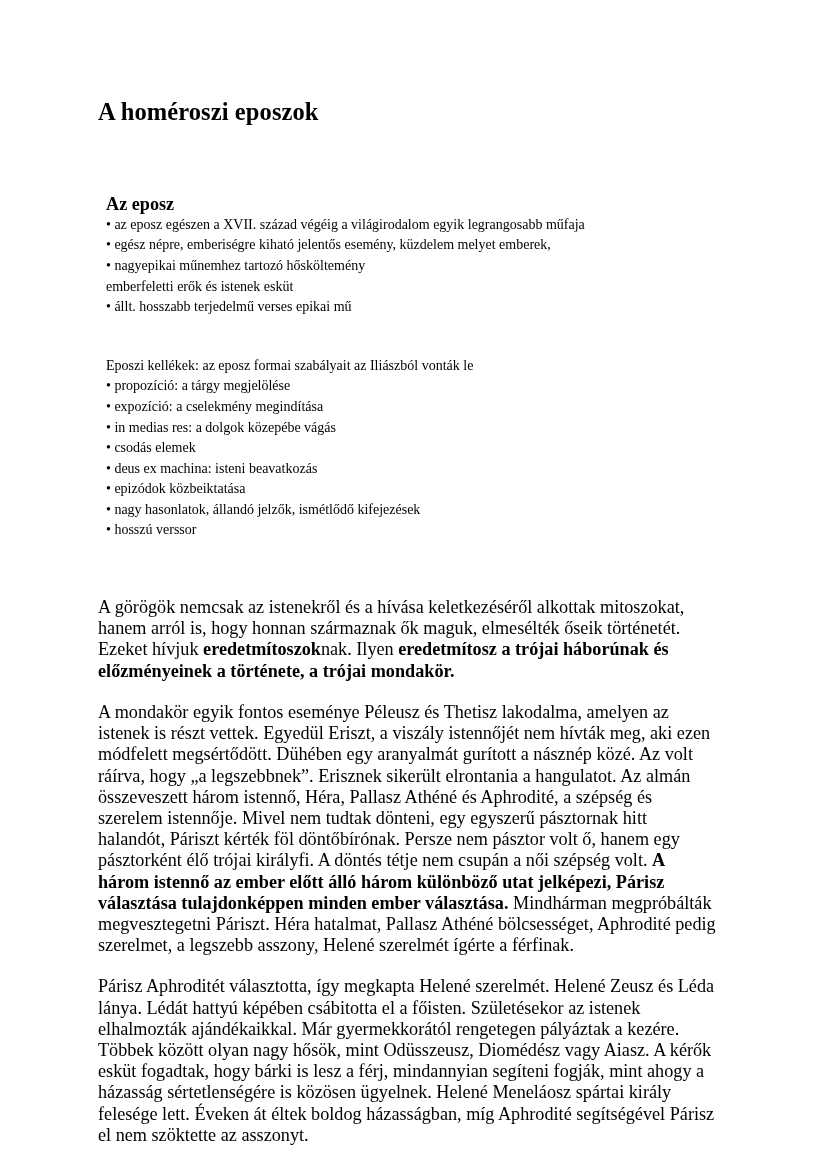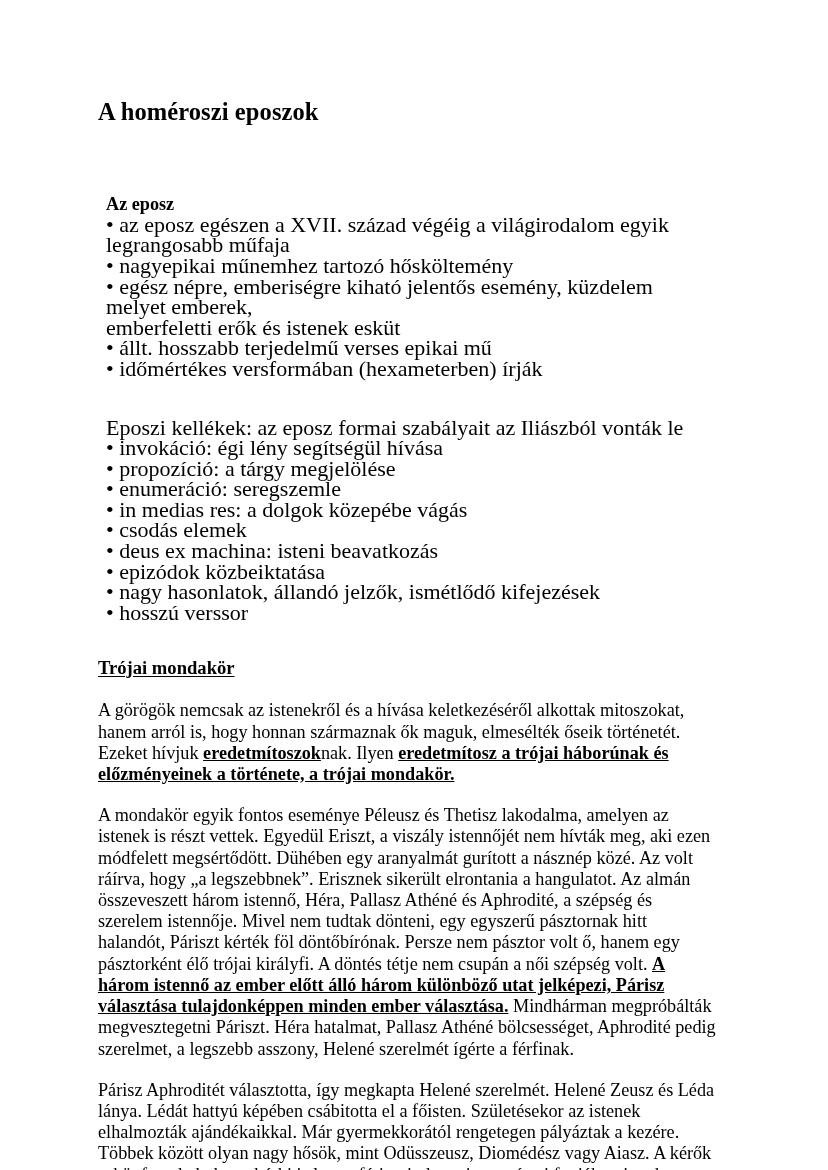--- a/index.html
+++ b/index.html
@@ -34,21 +34,21 @@
   .spacer-after-title { height: 60px; }
 
   .block { margin: 8px; }
   .section-heading {
     font-size: 18.2px;
     font-weight: bold;
     line-height: 20.6px;
     margin: 0;
   }
   .line {
-    font-size: 22px;
+    font-size: 14px;
     line-height: 20.6px;
     margin: 0;
     white-space: pre-wrap;
   }
   .line b { font-weight: normal; }
 
   .gap-sm { height: 20px; }
   .gap-md { height: 22px; }
   .gap-lg { height: 26px; }
 
@@ -61,61 +61,56 @@
     margin: 0;
     display: inline-block;
   }
   .sub-heading-wrap { margin: 0; }
 
   .para {
     font-size: 18.2px;
     line-height: 21.2px;
     margin: 0;
   }
-  .para b { font-weight: bold; text-decoration: underline; }
+  .para b { font-weight: bold; }
 </style>
 </head>
 <body>
 
 <div class="page">
 
   <h1 class="doc-title">A homéroszi eposzok</h1>
 
   <div class="spacer-after-title"></div>
 
   <div class="block">
     <div class="section-heading">Az eposz</div>
     <div class="line">• az eposz egészen a XVII. század végéig a világirodalom egyik legrangosabb műfaja</div>
+    <div class="line">• egész népre, emberiségre kiható jelentős esemény, küzdelem melyet emberek,</div>
     <div class="line">• nagyepikai műnemhez tartozó hősköltemény</div>
-    <div class="line">• egész népre, emberiségre kiható jelentős esemény, küzdelem melyet emberek,</div>
     <div class="line">emberfeletti erők és istenek esküt</div>
     <div class="line">• állt. hosszabb terjedelmű verses epikai mű</div>
-    <div class="line">• időmértékes versformában (hexameterben) írják</div>
   </div>
 
   <div class="gap-md"></div>
 
   <div class="block">
     <div class="line"><b>Eposzi kellékek:</b><span> az eposz formai szabályait az Iliászból vonták le</span></div>
-    <div class="line">• invokáció: égi lény segítségül hívása</div>
     <div class="line">• propozíció: a tárgy megjelölése</div>
-    <div class="line">• enumeráció: seregszemle</div>
+    <div class="line">• expozíció: a cselekmény megindítása</div>
     <div class="line">• in medias res: a dolgok közepébe vágás</div>
     <div class="line">• csodás elemek</div>
     <div class="line">• deus ex machina: isteni beavatkozás</div>
     <div class="line">• epizódok közbeiktatása</div>
     <div class="line">• nagy hasonlatok, állandó jelzők, ismétlődő kifejezések</div>
     <div class="line">• hosszú verssor</div>
   </div>
 
   <div class="gap-lg"></div>
 
-  <div class="sub-heading-wrap">
-    <span class="sub-heading">Trójai mondakör</span>
-  </div>
 
   <div class="gap-md"></div>
 
   <div class="para"><span>A görögök nemcsak az istenekről és a hívása keletkezéséről alkottak mitoszokat, hanem arról is, hogy honnan származnak ők maguk, elmesélték őseik történetét. Ezeket hívjuk </span><b>eredetmítoszok</b><span>nak. Ilyen </span><b>eredetmítosz a trójai háborúnak és előzményeinek a története, a trójai mondakör.</b></div>
 
   <div class="gap-sm"></div>
 
   <div class="para"><span>A mondakör egyik fontos eseménye Péleusz és Thetisz lakodalma, amelyen az istenek is részt vettek. Egyedül Eriszt, a viszály istennőjét nem hívták meg, aki ezen módfelett megsértődött. Dühében egy aranyalmát gurított a násznép közé. Az volt ráírva, hogy „a legszebbnek”. Erisznek sikerült elrontania a hangulatot. Az almán összeveszett három istennő, Héra, Pallasz Athéné és Aphrodité, a szépség és szerelem istennője. Mivel nem tudtak dönteni, egy egyszerű pásztornak hitt halandót, Páriszt kérték föl döntőbírónak. Persze nem pásztor volt ő, hanem egy pásztorként élő trójai királyfi. A döntés tétje nem csupán a női szépség volt. </span><b>A három istennő az ember előtt álló három különböző utat jelképezi, Párisz választása tulajdonképpen minden ember választása.</b><span> Mindhárman megpróbálták megvesztegetni Páriszt. Héra hatalmat, Pallasz Athéné bölcsességet, Aphrodité pedig szerelmet, a legszebb asszony, Helené szerelmét ígérte a férfinak.</span></div>
 
   <div class="gap-sm"></div>

